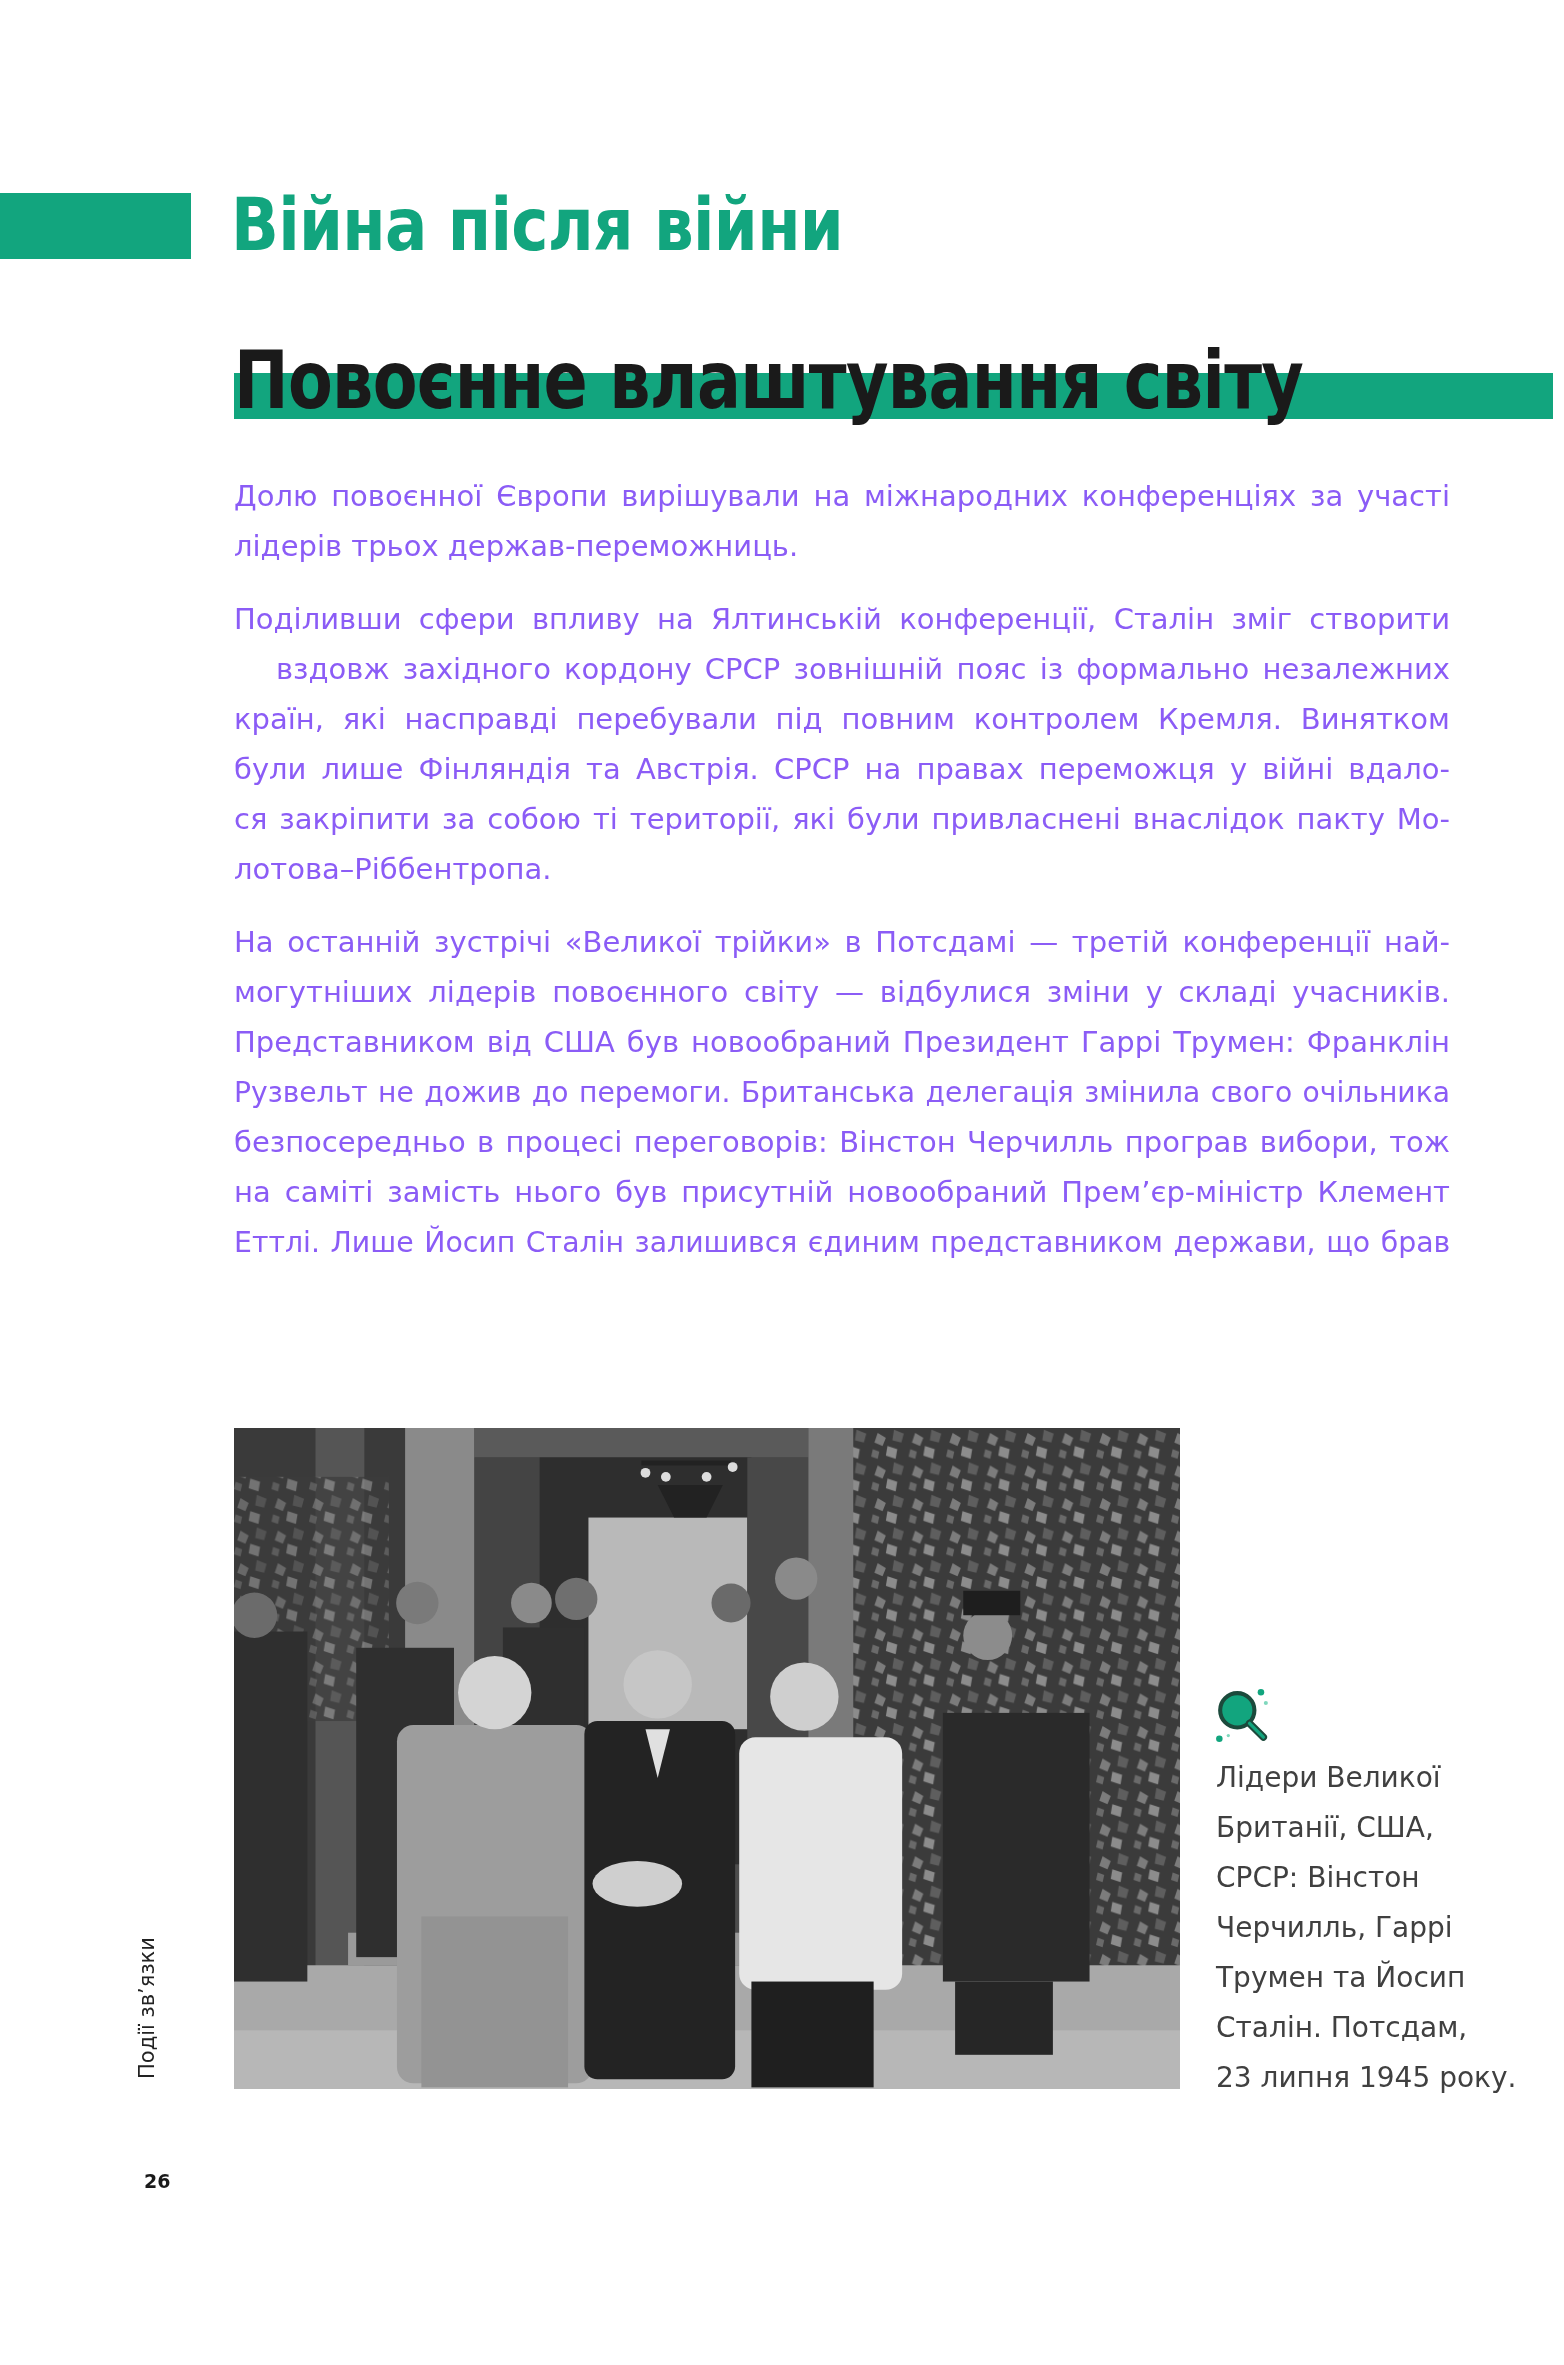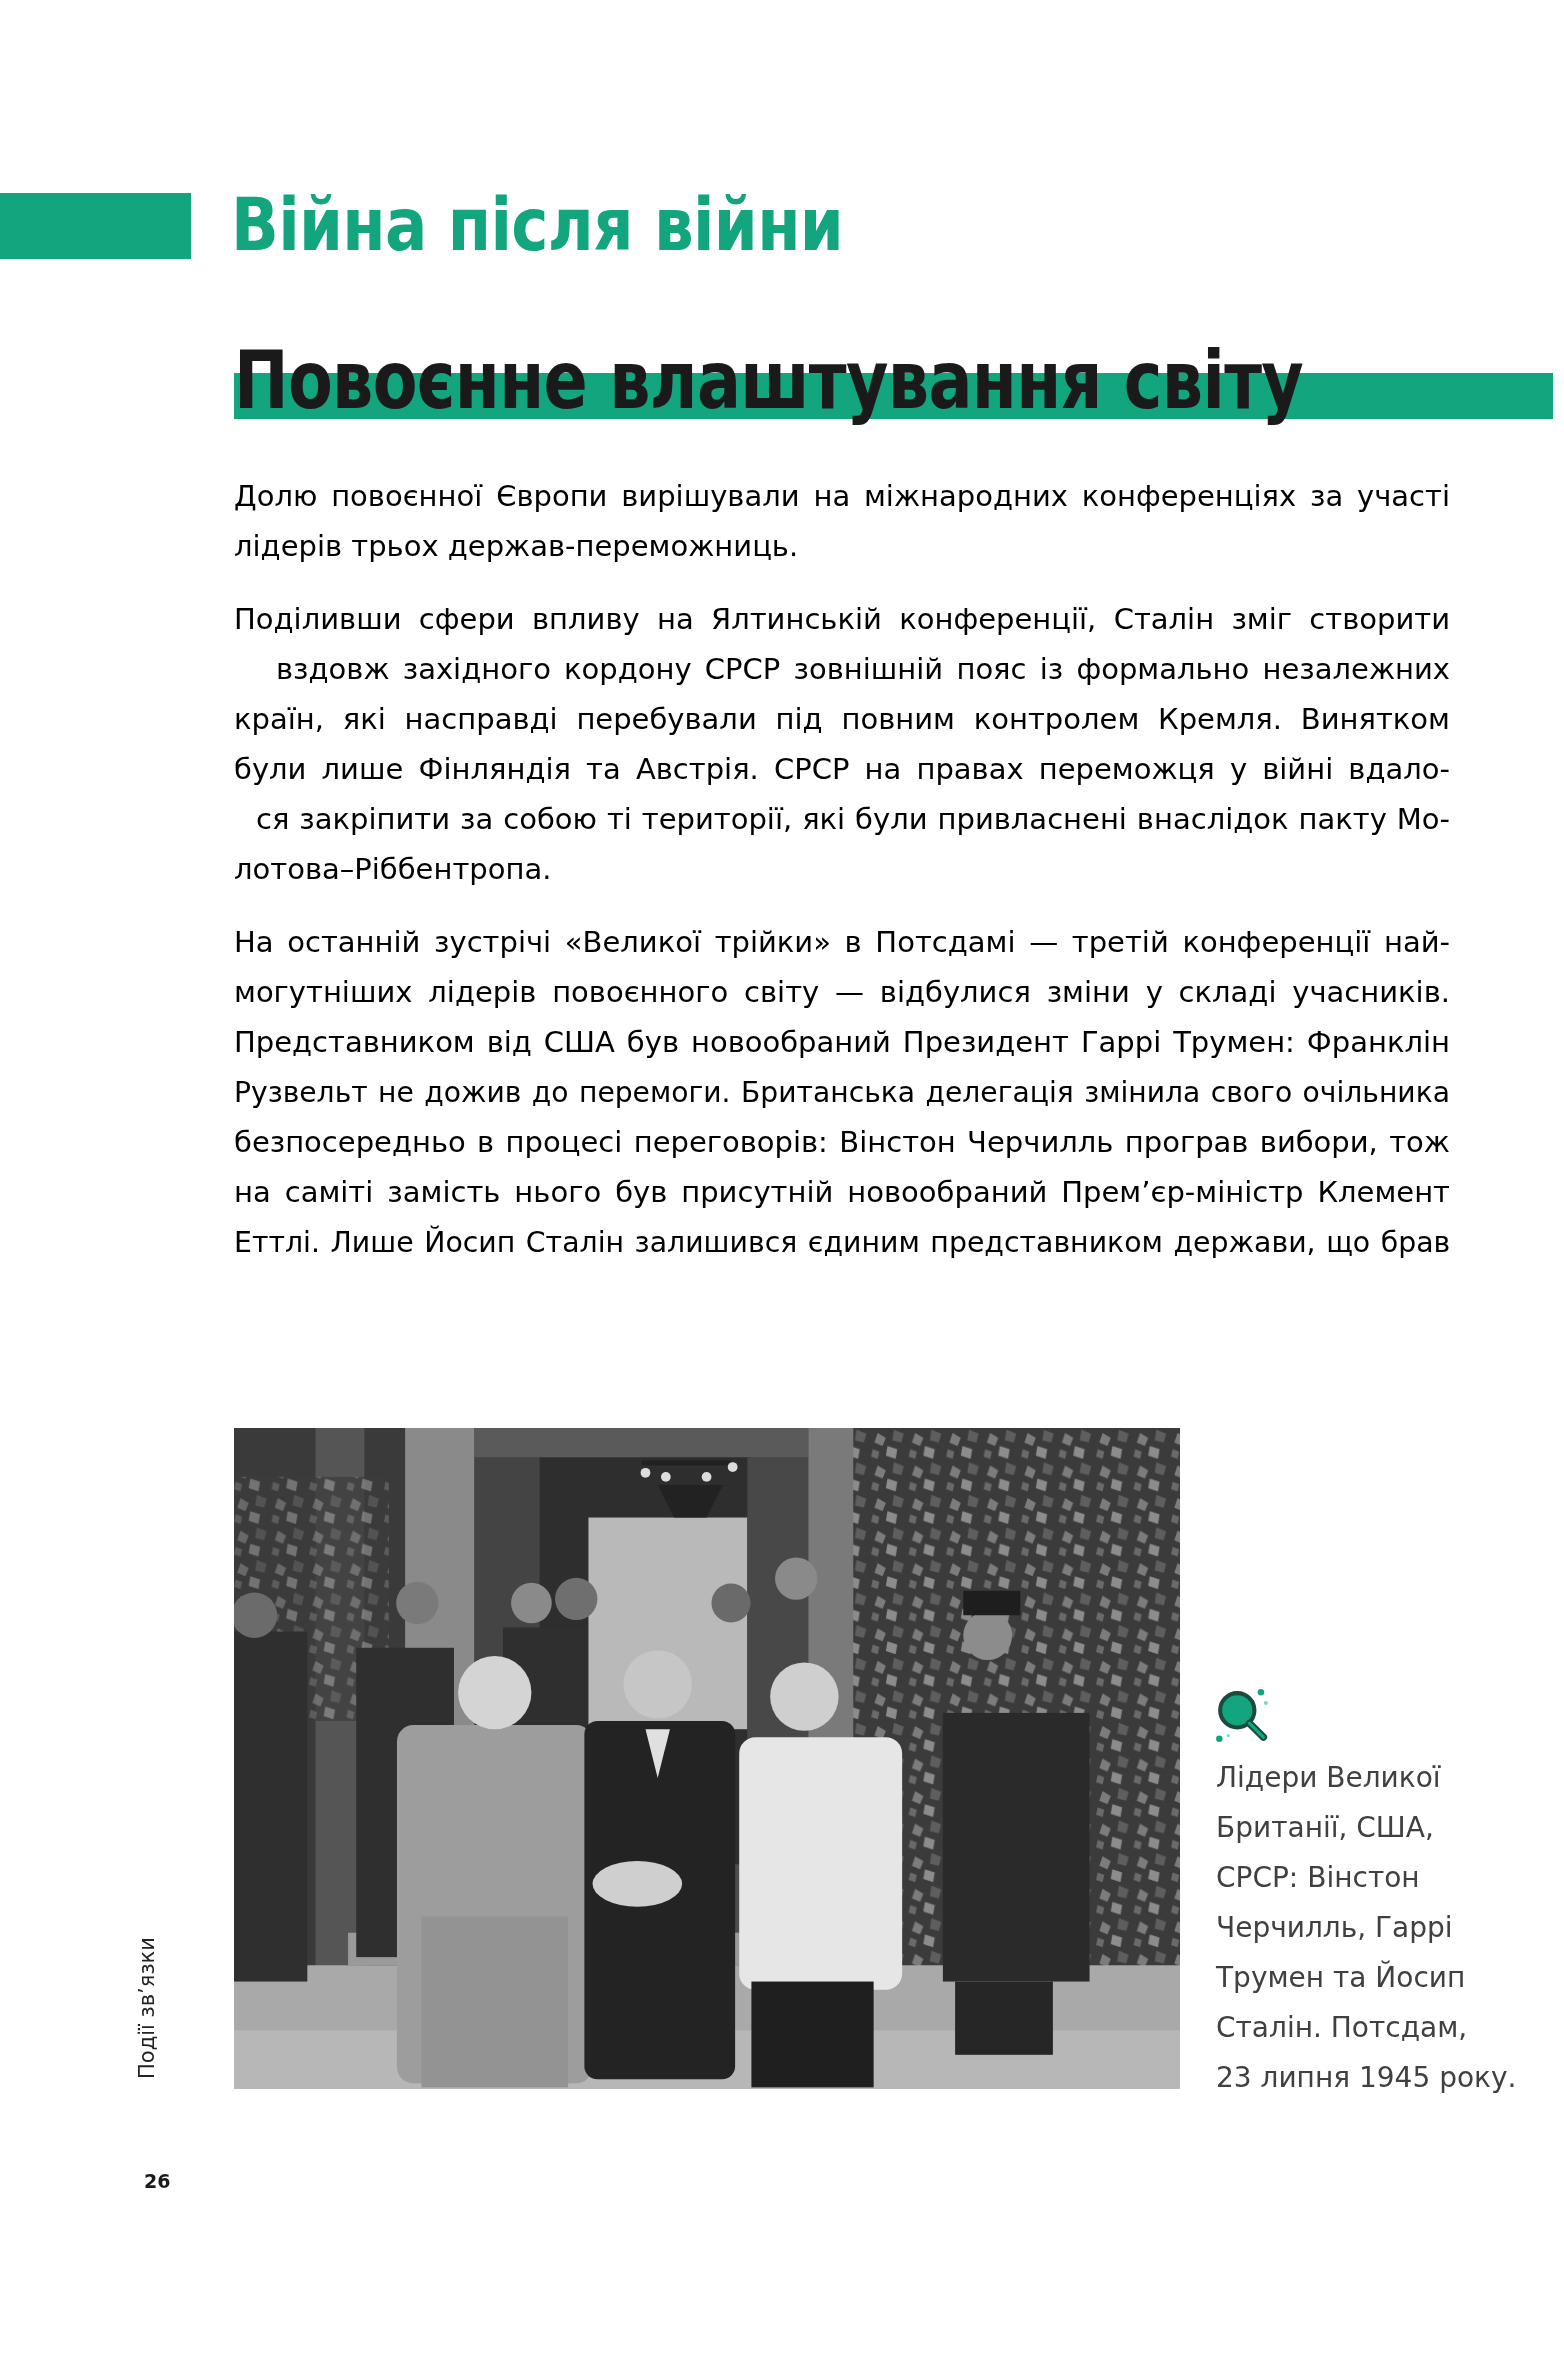--- a/index.html
+++ b/index.html
@@ -26,21 +26,21 @@
   }
   .section-title {
     position: absolute; left: 234px; top: 336px;
     font-family: "DejaVu Sans", sans-serif; font-weight: bold;
     font-size: 80px; line-height: 90px; color: #1a1a1a;
     white-space: nowrap; letter-spacing: -0.8px;
     transform: scaleX(0.815); transform-origin: left center;
   }
   .body-text {
     position: absolute; left: 234px; top: 471px; width: 1216px;
-    font-size: 29px; line-height: 50px; color: #000000;
+    font-size: 29px; line-height: 50px; color: #8b5cf6;
   }
   .para { margin: 0 0 23px 0; }
   .line {
     display: block; white-space: nowrap; height: 50px;
     text-align: justify; text-align-last: justify;
     transform-origin: left center;
   }
   .line.last { text-align-last: left; }
   .photo {
     position: absolute; left: 234px; top: 1428px; width: 946px; height: 661px;
@@ -77,21 +77,21 @@
 <div class="body-text">
   <p class="para">
     <span class="line" style="display: block;">Долю повоєнної Європи вирішували на міжнародних конференціях за участі</span>
     <span class="line last" style="display: block;">лідерів трьох держав-переможниць.</span>
   </p>
   <p class="para">
     <span class="line" style="display: block;">Поділивши сфери впливу на Ялтинській конференції, Сталін зміг створити</span>
     <span class="line" style="display: block; margin-left: 42px;">вздовж західного кордону СРСР зовнішній пояс із формально незалежних</span>
     <span class="line" style="display: block;">країн, які насправді перебували під повним контролем Кремля. Винятком</span>
     <span class="line" style="display: block;">були лише Фінляндія та Австрія. СРСР на правах переможця у війні вдало-</span>
-    <span class="line" style="display: block; margin-left: 22px;">ся закріпити за собою ті території, які були привласнені внаслідок пакту Мо-</span>
+    <span class="line" style="display: block;">ся закріпити за собою ті території, які були привласнені внаслідок пакту Мо-</span>
     <span class="line last" style="display: block;">лотова–Ріббентропа.</span>
   </p>
   <p class="para">
     <span class="line" style="display: block;">На останній зустрічі «Великої трійки» в Потсдамі — третій конференції най-</span>
     <span class="line" style="display: block;">могутніших лідерів повоєнного світу — відбулися зміни у складі учасників.</span>
     <span class="line" style="display: block;">Представником від США був новообраний Президент Гаррі Трумен: Франклін</span>
     <span class="line" style="display: block; transform: scaleX(0.972005); width: 1251px;">Рузвельт не дожив до перемоги. Британська делегація змінила свого очільника</span>
     <span class="line" style="display: block;">безпосередньо в процесі переговорів: Вінстон Черчилль програв вибори, тож</span>
     <span class="line" style="display: block;">на саміті замість нього був присутній новообраний Прем’єр-міністр Клемент</span>
     <span class="line" style="display: block; transform: scaleX(0.977734); width: 1244px;">Еттлі. Лише Йосип Сталін залишився єдиним представником держави, що брав</span>

